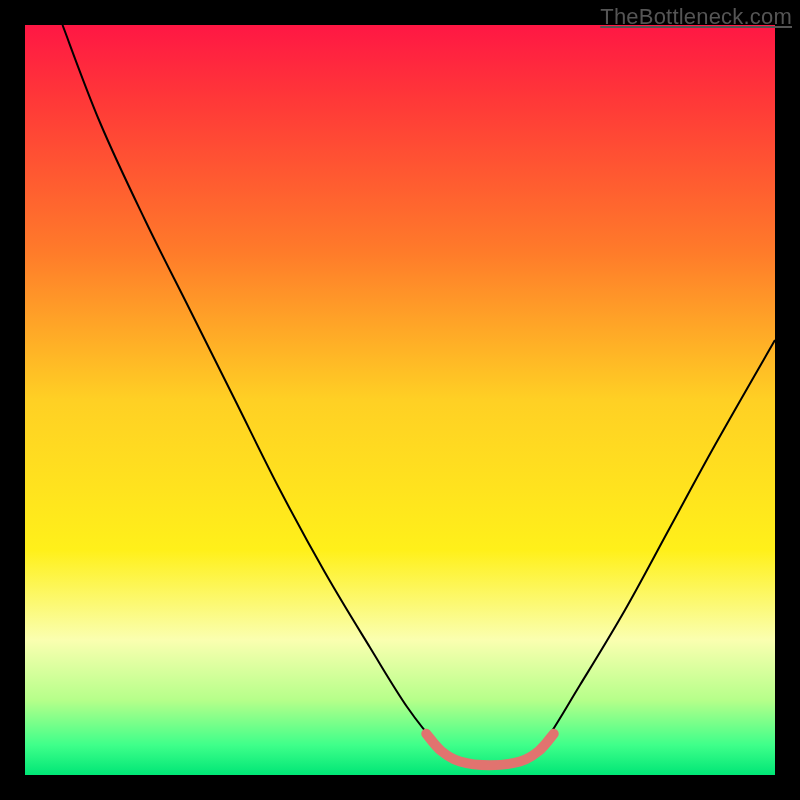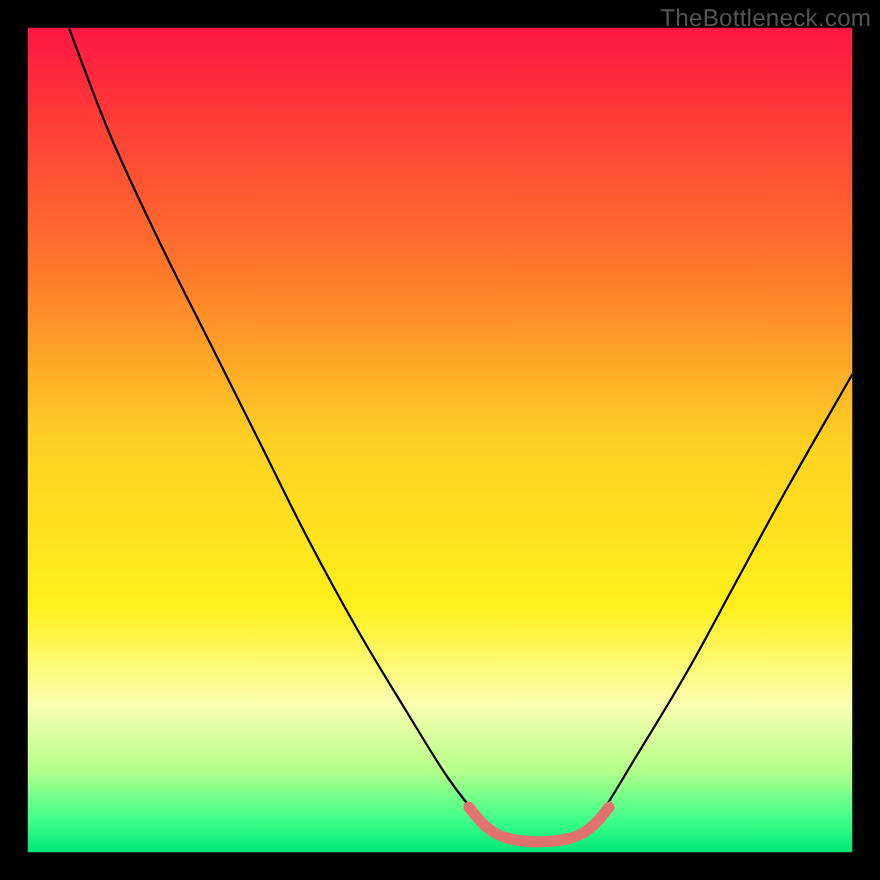--- a/index.html
+++ b/index.html
@@ -25,20 +25,21 @@
   }
   .watermark {
     position: absolute;
     top: 4px;
     right: 8px;
     color: #555;
     font-size: 22px;
     font-weight: 500;
     letter-spacing: 0.2px;
     z-index: 10;
+    text-decoration: underline;
   }
   svg {
     display: block;
   }
 </style>
 </head>
 <body>
 
 <div class="chart-container">
   <div class="watermark">TheBottleneck.com</div>

